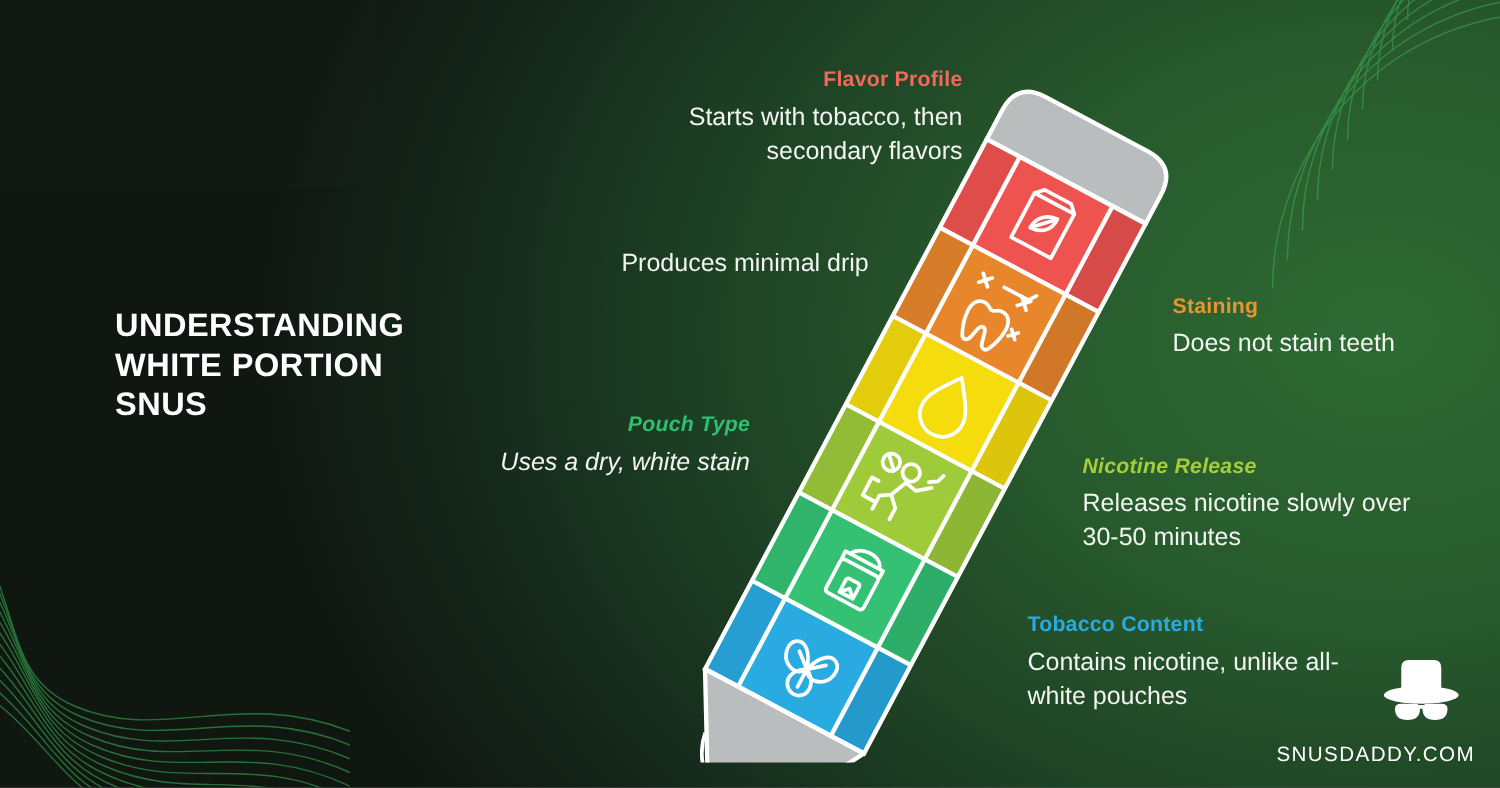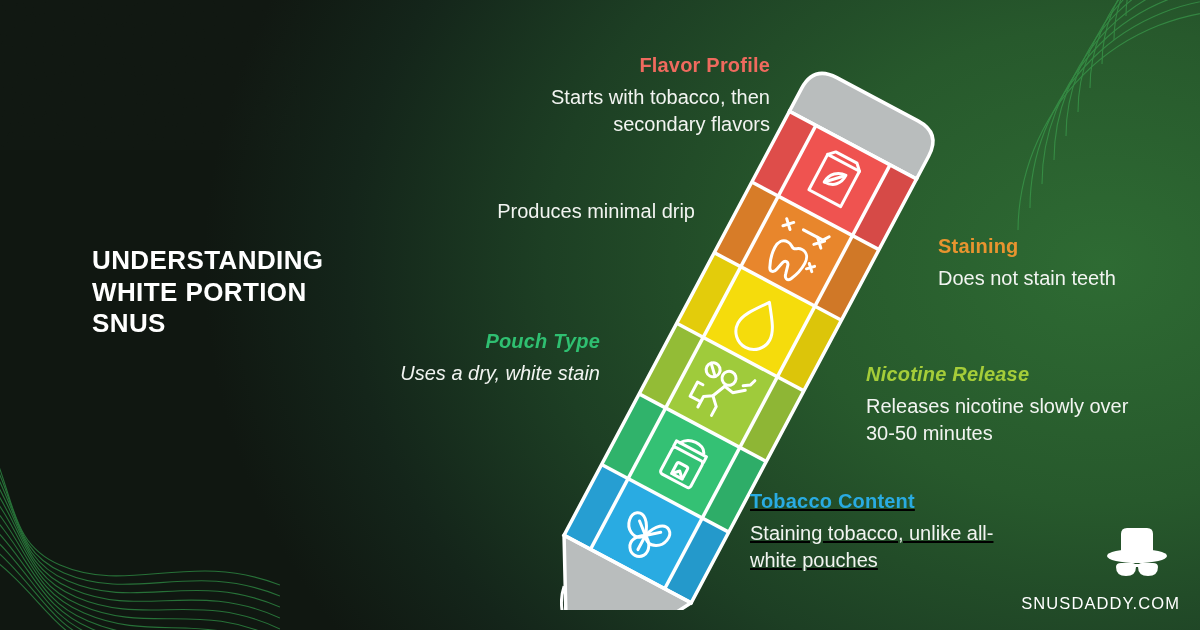--- a/index.html
+++ b/index.html
@@ -42,40 +42,40 @@
     font-weight:bold;
     line-height:1.22;
     letter-spacing:.4px;
     text-transform:uppercase;
     white-space:pre-line;
   }
 
   
   .callout { position:absolute; }
   .callout .ttl {
-    font-size:20px;
+    font-size:17px;
     font-weight:bold;
     letter-spacing:.2px;
     margin-bottom:7px;
     white-space:nowrap;
   }
   .callout .desc {
     font-size:20px;
     color:#f2f4f1;
     line-height:1.35;
   }
   .callout.left  { text-align:right; }
   .callout.right { text-align:left; }
 
   #c-flavor   { right:430px; top:54px;  width:300px; }
   #c-drip     { right:505px; top:198px; width:260px; }
   #c-pouch    { right:600px; top:330px; width:250px;font-style:italic; }
   #c-stain    { left:938px;  top:235px; width:250px; }
   #c-nicotine { left:866px;  top:363px; width:270px; }
-  #c-tobacco  { left:750px;  top:490px; width:290px;text-decoration:underline; }
+  #c-tobacco  { left:822px;  top:490px; width:290px; }
 
   
   #pencil { position:absolute; left:560px; top:30px; }
 
   
   #logo {
     position:absolute;
     left:1010px; top:526px;
     width:170px;
     text-align:right;
@@ -252,21 +252,21 @@
     <div class="desc">Does not stain teeth</div>
   </div>
 
   <div class="callout right" id="c-nicotine">
     <div class="ttl" style="color: rgb(165, 205, 57); font-style: italic;">Nicotine Release</div>
     <div class="desc">Releases nicotine slowly over 30-50 minutes</div>
   </div>
 
   <div class="callout right" id="c-tobacco">
     <div class="ttl" style="color: rgb(41, 171, 226);">Tobacco Content</div>
-    <div class="desc">Staining tobacco, unlike all-white pouches</div>
+    <div class="desc">Contains nicotine, unlike all-white pouches</div>
   </div>
 
   <div id="logo">
     <svg width="86" height="60" viewBox="0 0 86 60" fill="#ffffff">
 
       <path d="M27 8 q0 -6 6 -6 h20 q6 0 6 6 v20 h-32 z"></path>
 
       <ellipse cx="43" cy="30" rx="30" ry="7"></ellipse>
 
       <path d="M22 41 q0 -4 5 -4 h11 q4 0 4 4 q0 9 -10 9 q-10 0 -10 -9 z"></path>

